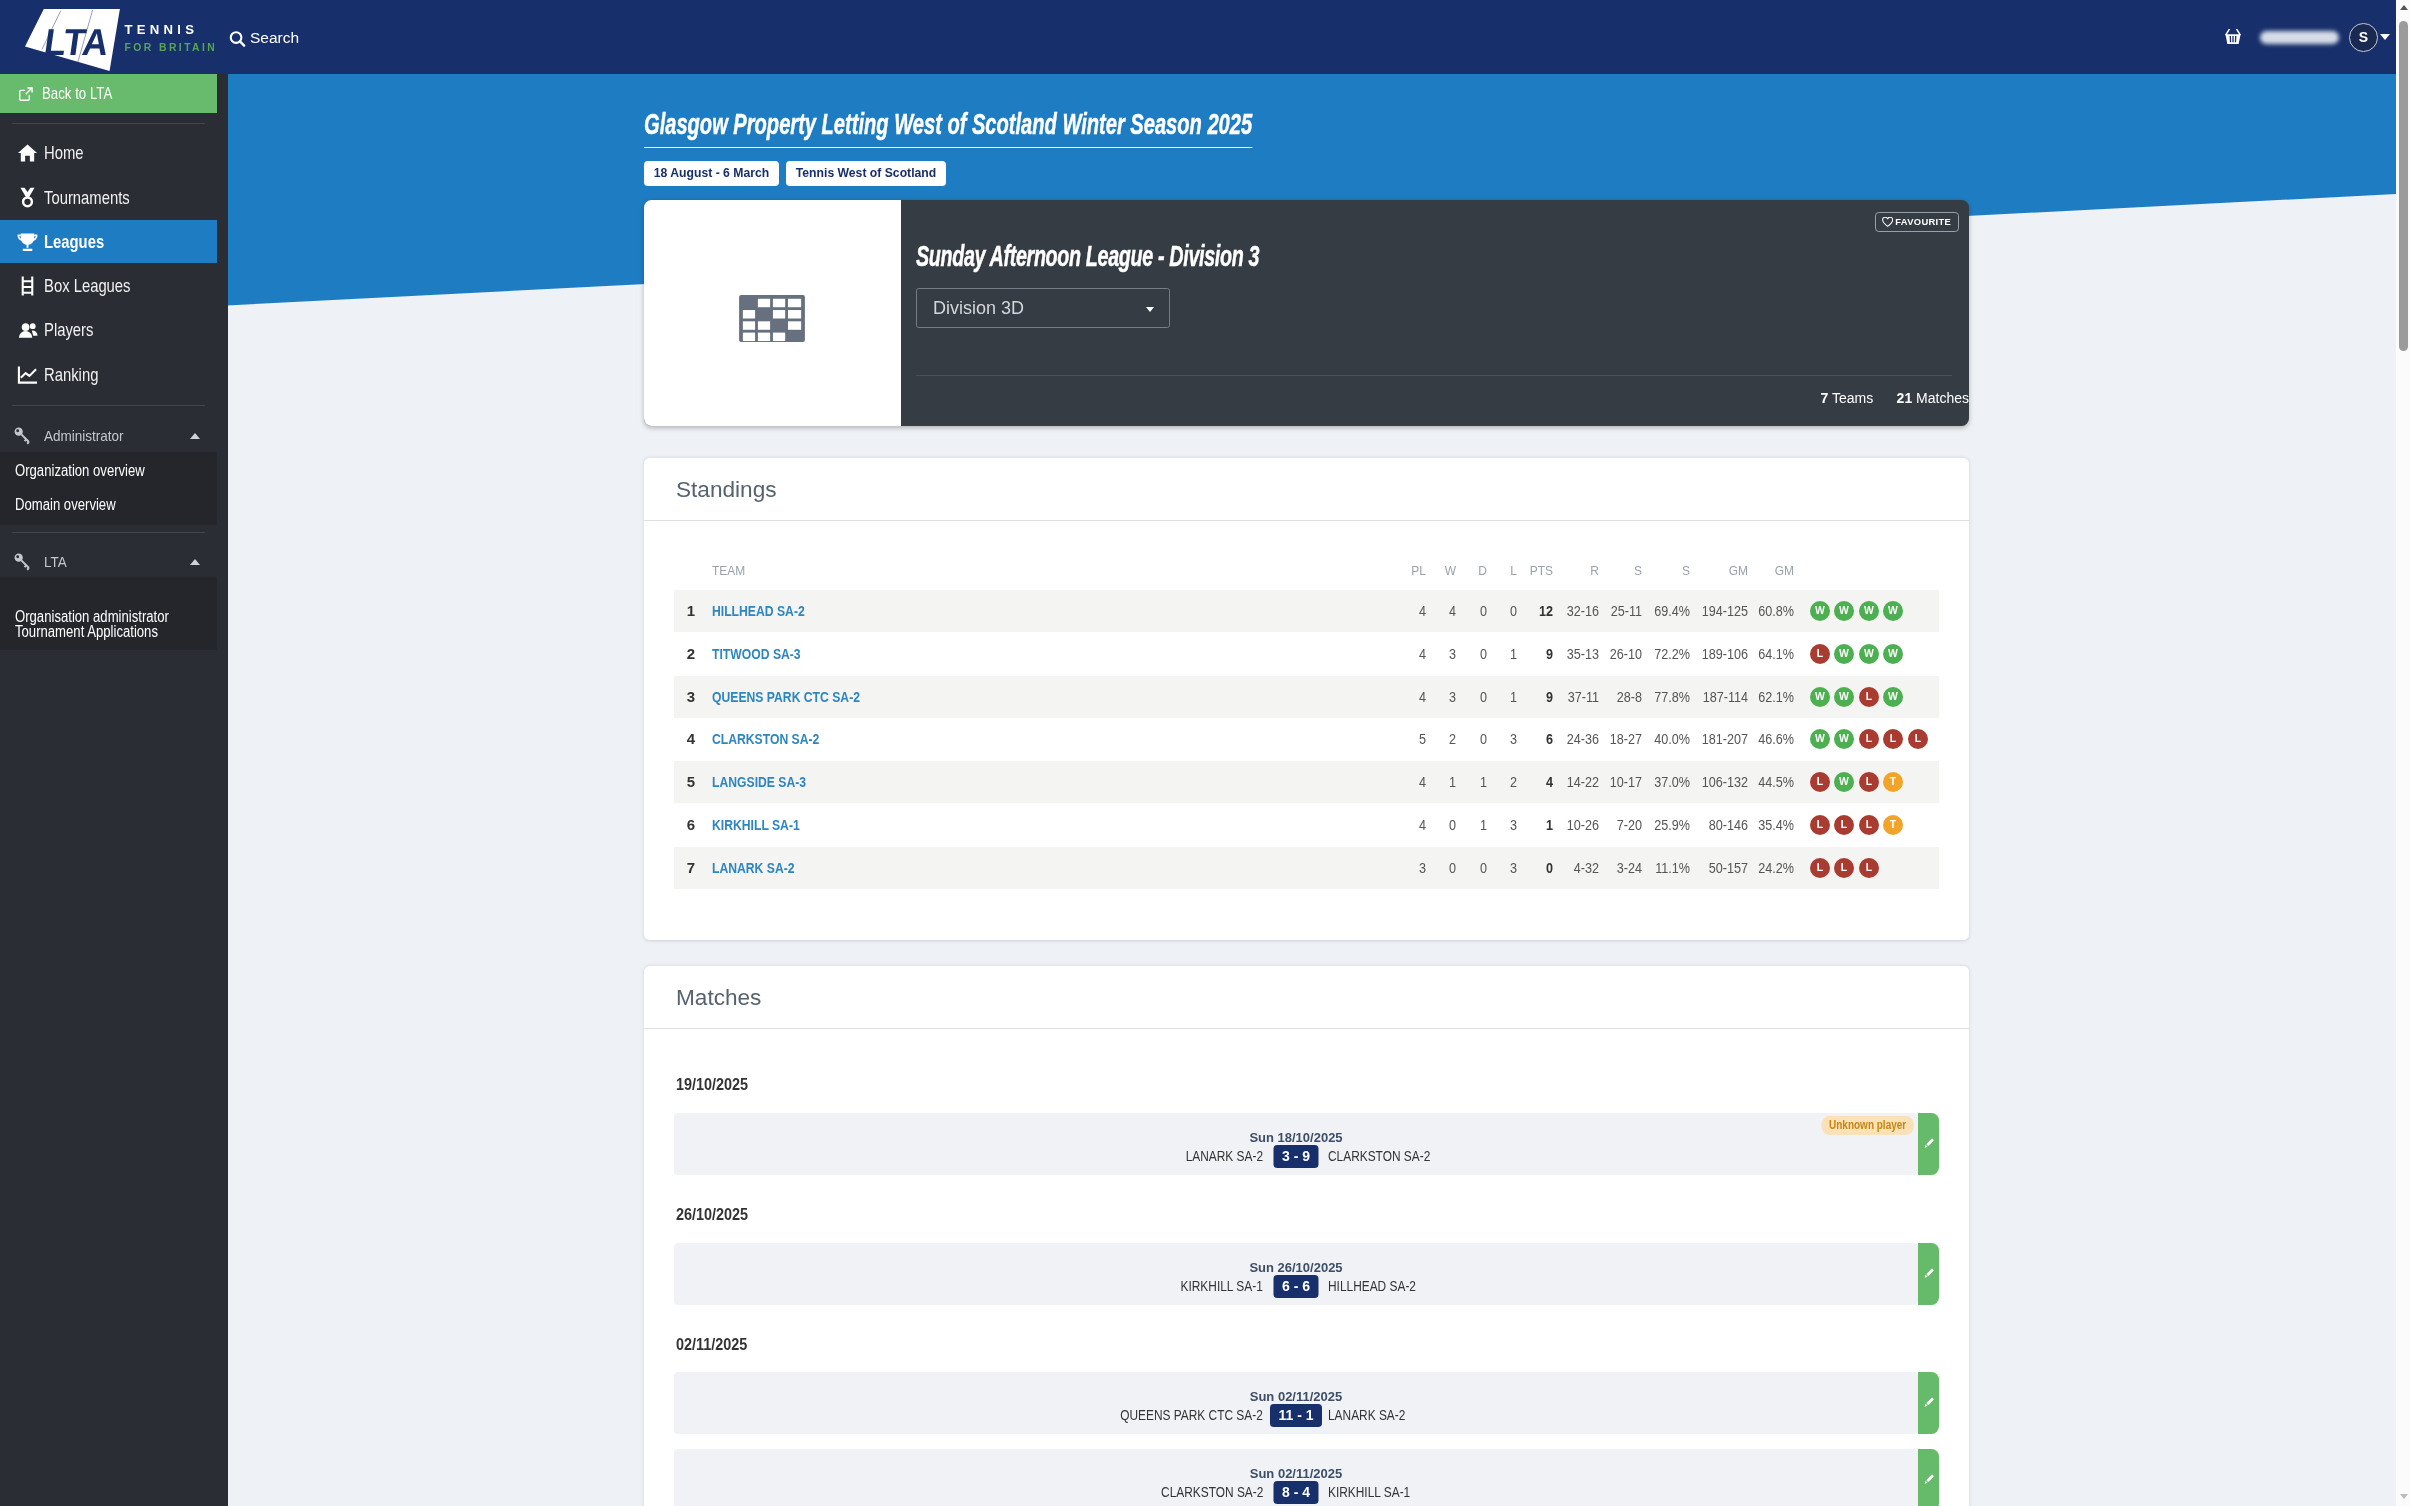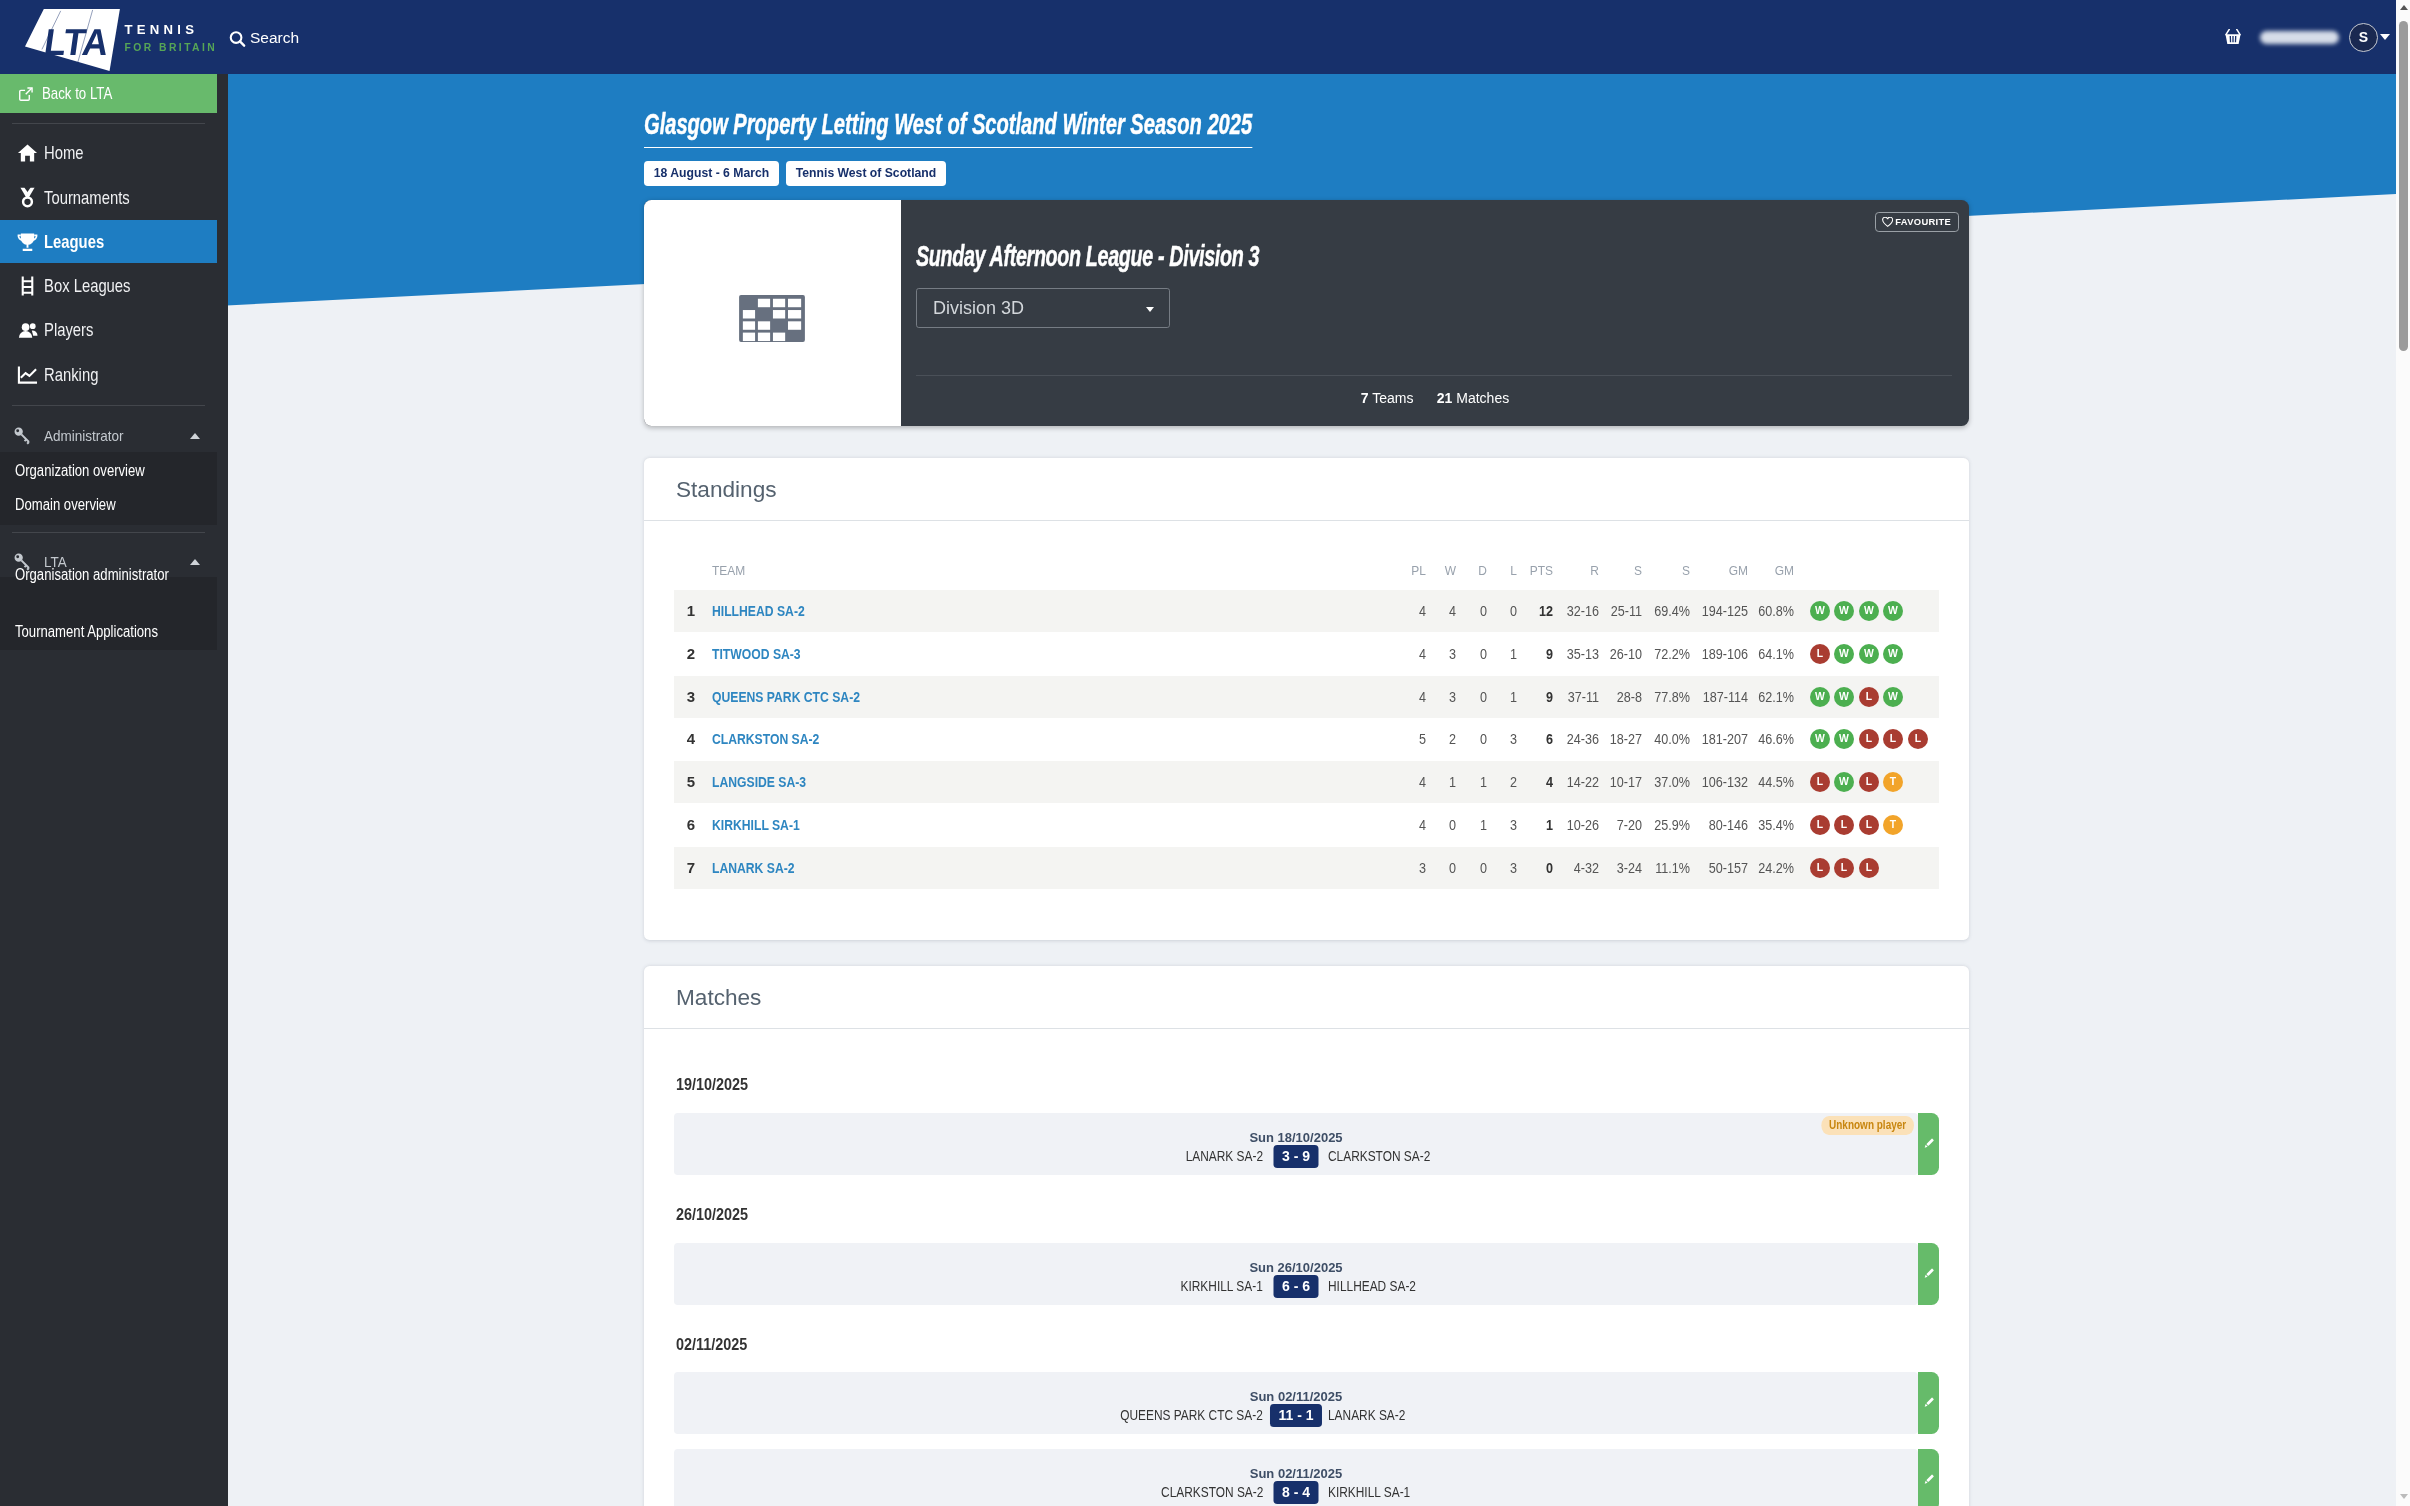--- a/index.html
+++ b/index.html
@@ -33,21 +33,21 @@
   .title { position:absolute; left:644px; top:107px; color:#fff; font-size:30px; font-weight:bold; font-style:italic; -webkit-text-stroke:0.5px #fff; letter-spacing:0; padding-bottom:5.6px; border-bottom:1.9px solid #fff; transform:scaleX(0.67); transform-origin:0 0; white-space:nowrap; }
   .pill { position:absolute; top:161px; height:24.5px; line-height:24.5px; background:#fff; color:#17306b; font-size:12.2px; font-weight:bold; border-radius:3.8px; text-align:center; }
 
   
   .lcard { position:absolute; left:644px; top:200px; width:1325px; height:226px; border-radius:7.5px; background:#363c44; box-shadow:0 1.9px 5.6px rgba(0,0,0,0.25); }
   .lcard .panel { position:absolute; left:0; top:0; width:257px; height:226px; background:#fff; border-radius:7.5px 0 0 7.5px; }
   .fav { position:absolute; right:10.4px; top:12.2px; height:20px; border:0.9px solid #9aa0a6; border-radius:3.8px; color:#fff; font-size:9.4px; font-weight:bold; letter-spacing:0.3px; line-height:18px; padding:0 6.6px 0 19px; }
   .ltitle { position:absolute; left:272px; top:40px; color:#fff; font-size:29px; -webkit-text-stroke:0.5px #fff; transform:scaleX(0.68); transform-origin:0 0; white-space:nowrap; }
   .lselect { position:absolute; left:272px; top:88px; width:254px; height:40px; border:0.9px solid #767c84; border-radius:2.8px; color:#d3d7db; font-size:18px; line-height:39px; padding-left:16px; }
   .ldiv { position:absolute; left:272px; top:175px; width:1036px; height:0.9px; background:#4a5058; }
-  .lstats { position:absolute; left:257px; top:190px; width:1068px; text-align:center; color:#fff; font-size:14px; }
+  .lstats { position:absolute; left:257px; top:190px; width:1068px; text-align:right; color:#fff; font-size:14px; }
 
   
   .card { position:absolute; left:644px; width:1325px; background:#fff; border-radius:5.6px; box-shadow:0 0.9px 3.8px rgba(60,70,90,0.18); }
   .card h2 { font-weight:normal; color:#55626f; font-size:22.6px; position:absolute; left:32px; top:19px; }
   .carddiv { position:absolute; left:0; width:1325px; height:0.9px; background:#dde1e5; }
 
   
   .trow { position:absolute; left:30px; width:1265px; height:42px; }
   .trow.odd { background:#f4f4f2; }
   .pos { position:absolute; left:7.5px; top:0; width:19px; text-align:center; font-weight:bold; font-size:15px; color:#333; line-height:42px; }
@@ -169,21 +169,21 @@
   <div class="sdiv" style="top:458px;"></div>
   <div class="shead" style="top:469px;"><span class="sx2" style="transform:scaleX(0.9);">LTA</span>
     <svg class="sicon" style="width:18px;height:18px;left:14px;" viewBox="0 0 20 20">
       <circle cx="5.2" cy="5.2" r="4.6" fill="#c3c8ce"></circle>
       <circle cx="4.1" cy="4.1" r="1.6" fill="#2a2d33"></circle>
       <path d="M8.2 8.2 L16.6 16.6 M13.7 13.7 l-2 2 M16.6 16.6 l-2 2" stroke="#c3c8ce" stroke-width="2.2" fill="none"></path>
     </svg>
     <div class="caret-up"></div>
   </div>
   <div class="abs" style="left:0;top:503px;width:217px;height:73px;background:#24262b;"></div>
-  <div class="ssub" style="top:482px;"><span class="sx2">Organisation administrator</span></div>
+  <div class="ssub" style="top:524px;"><span class="sx2">Organisation administrator</span></div>
   <div class="ssub" style="top:539px;"><span class="sx2">Tournament Applications</span></div>
 </div>
 
 <div class="content">
   <div class="title cond">Glasgow Property Letting West of Scotland Winter Season 2025</div>
   <div class="pill" style="left:644px;width:135px;">18 August - 6 March</div>
   <div class="pill" style="left:786px;width:160px;">Tennis West of Scotland</div>
 
   <div class="lcard">
     <div class="panel">

